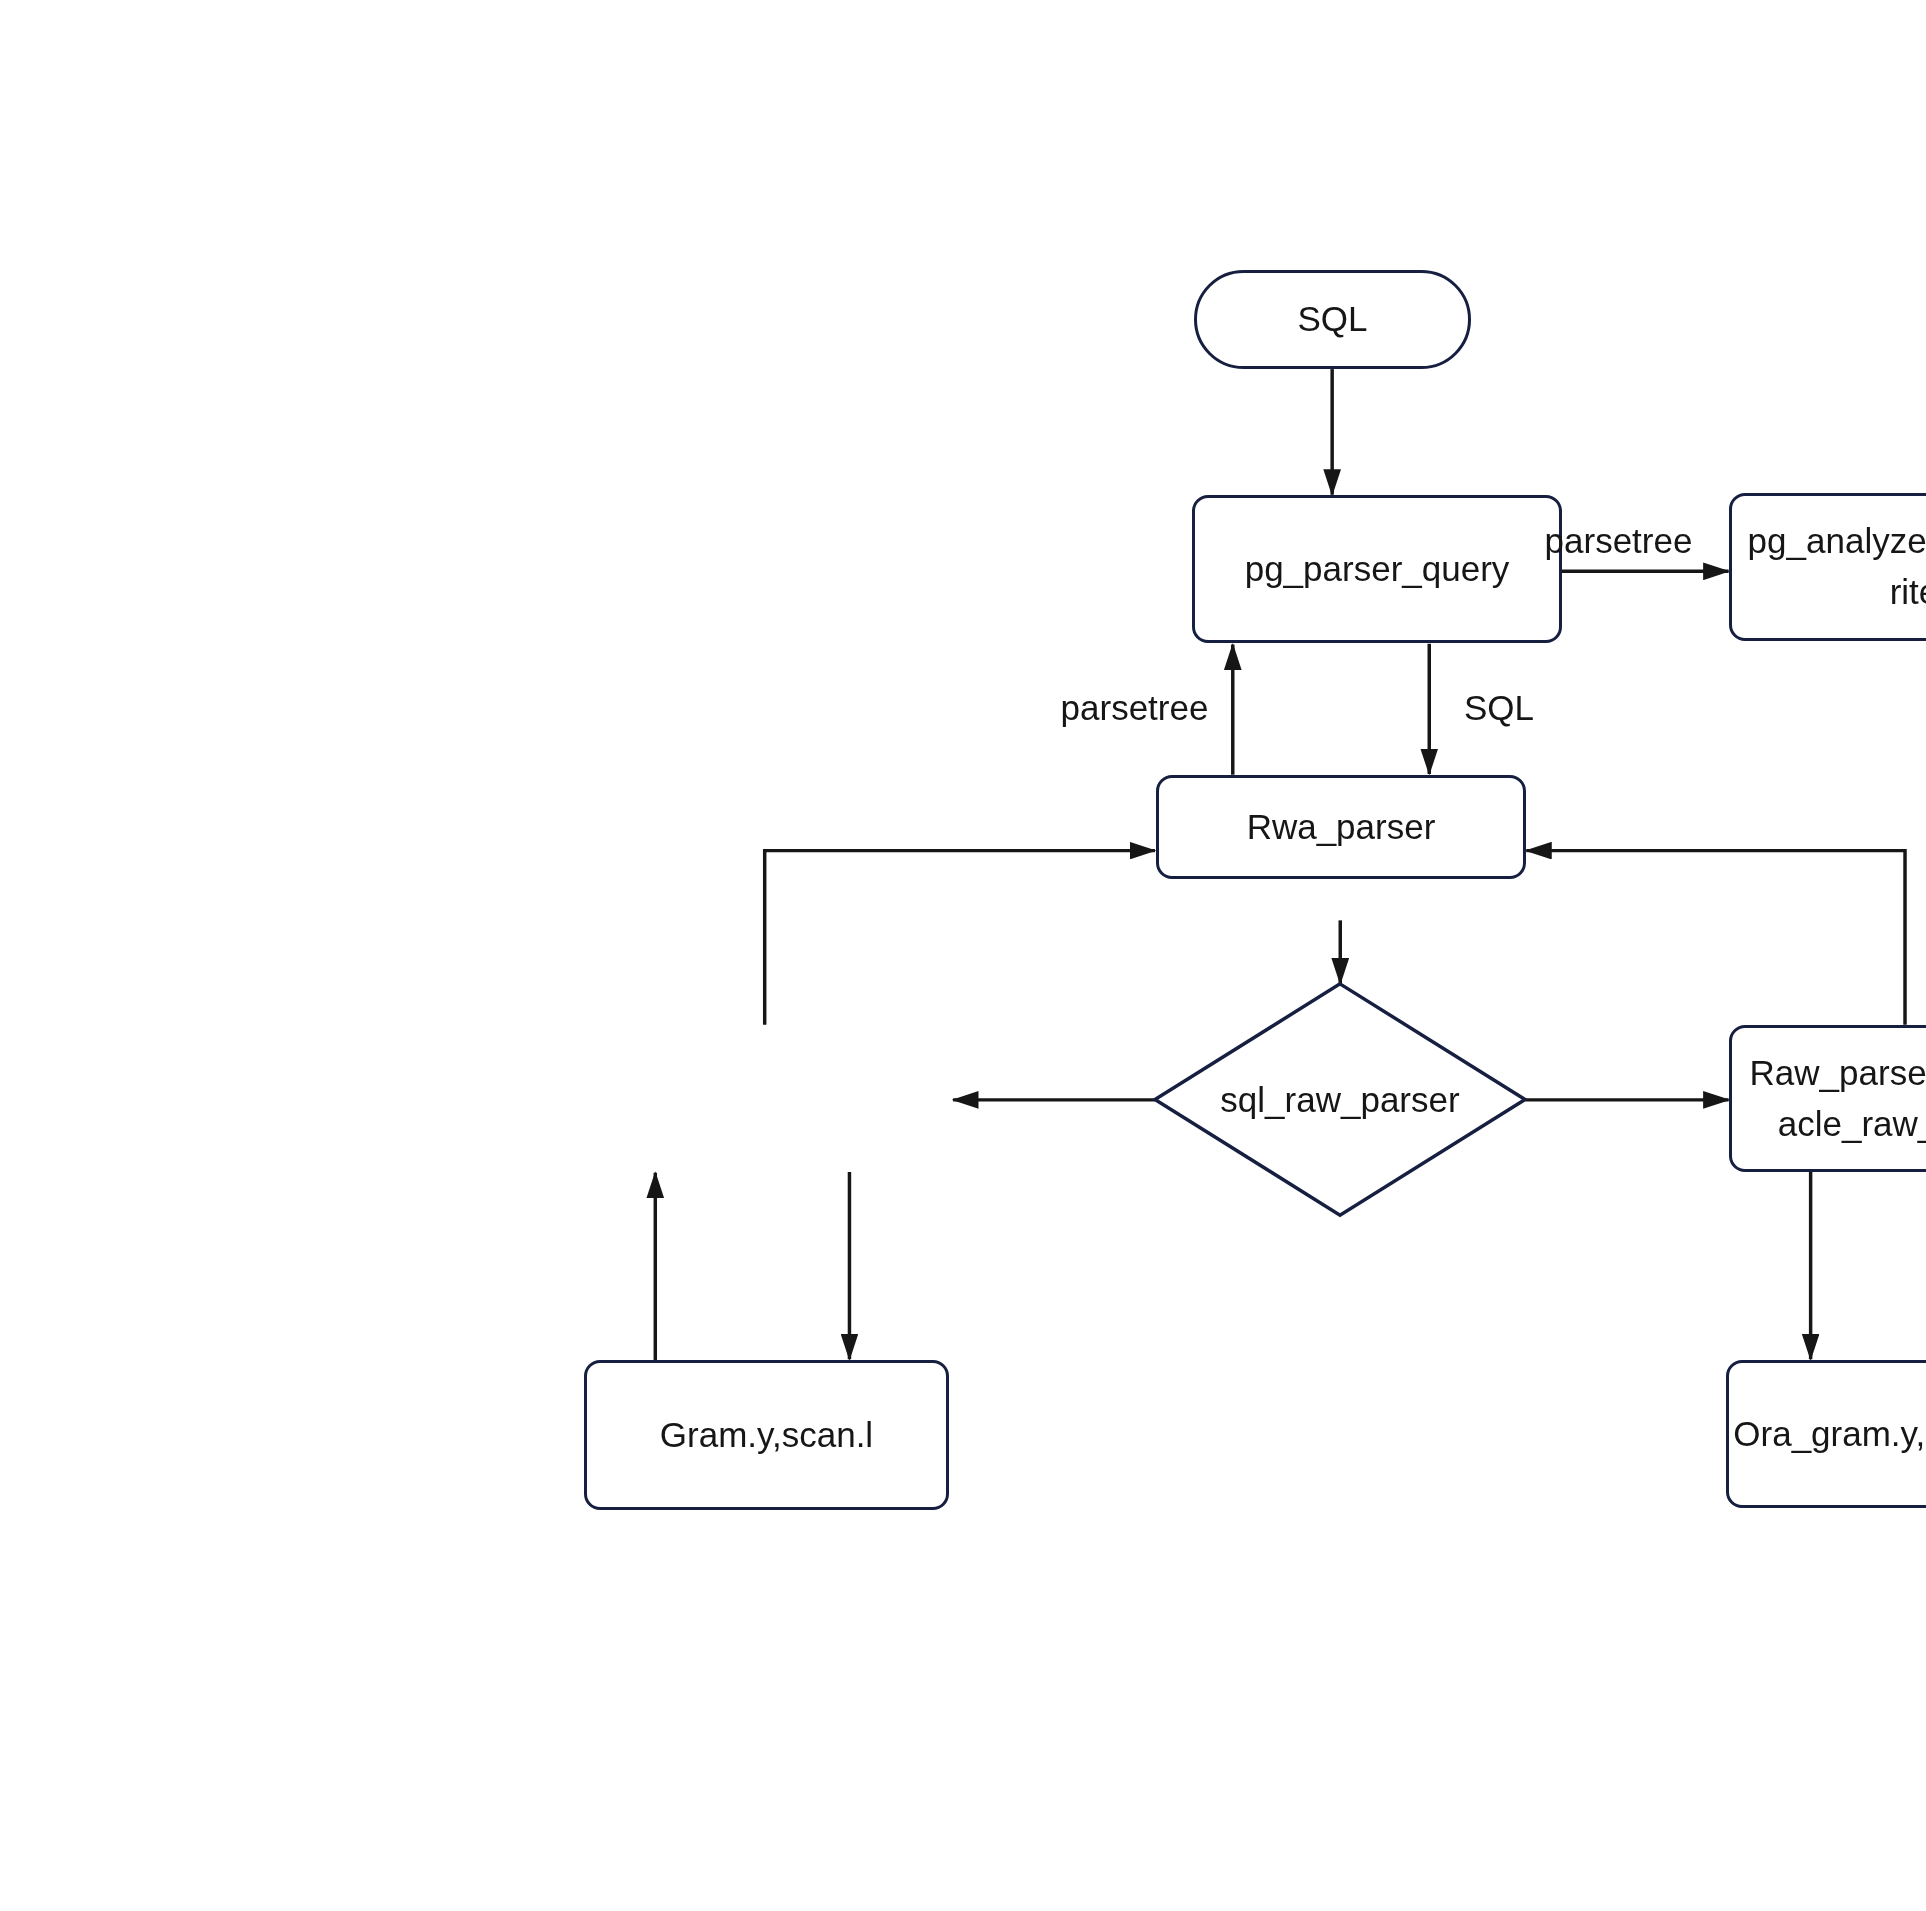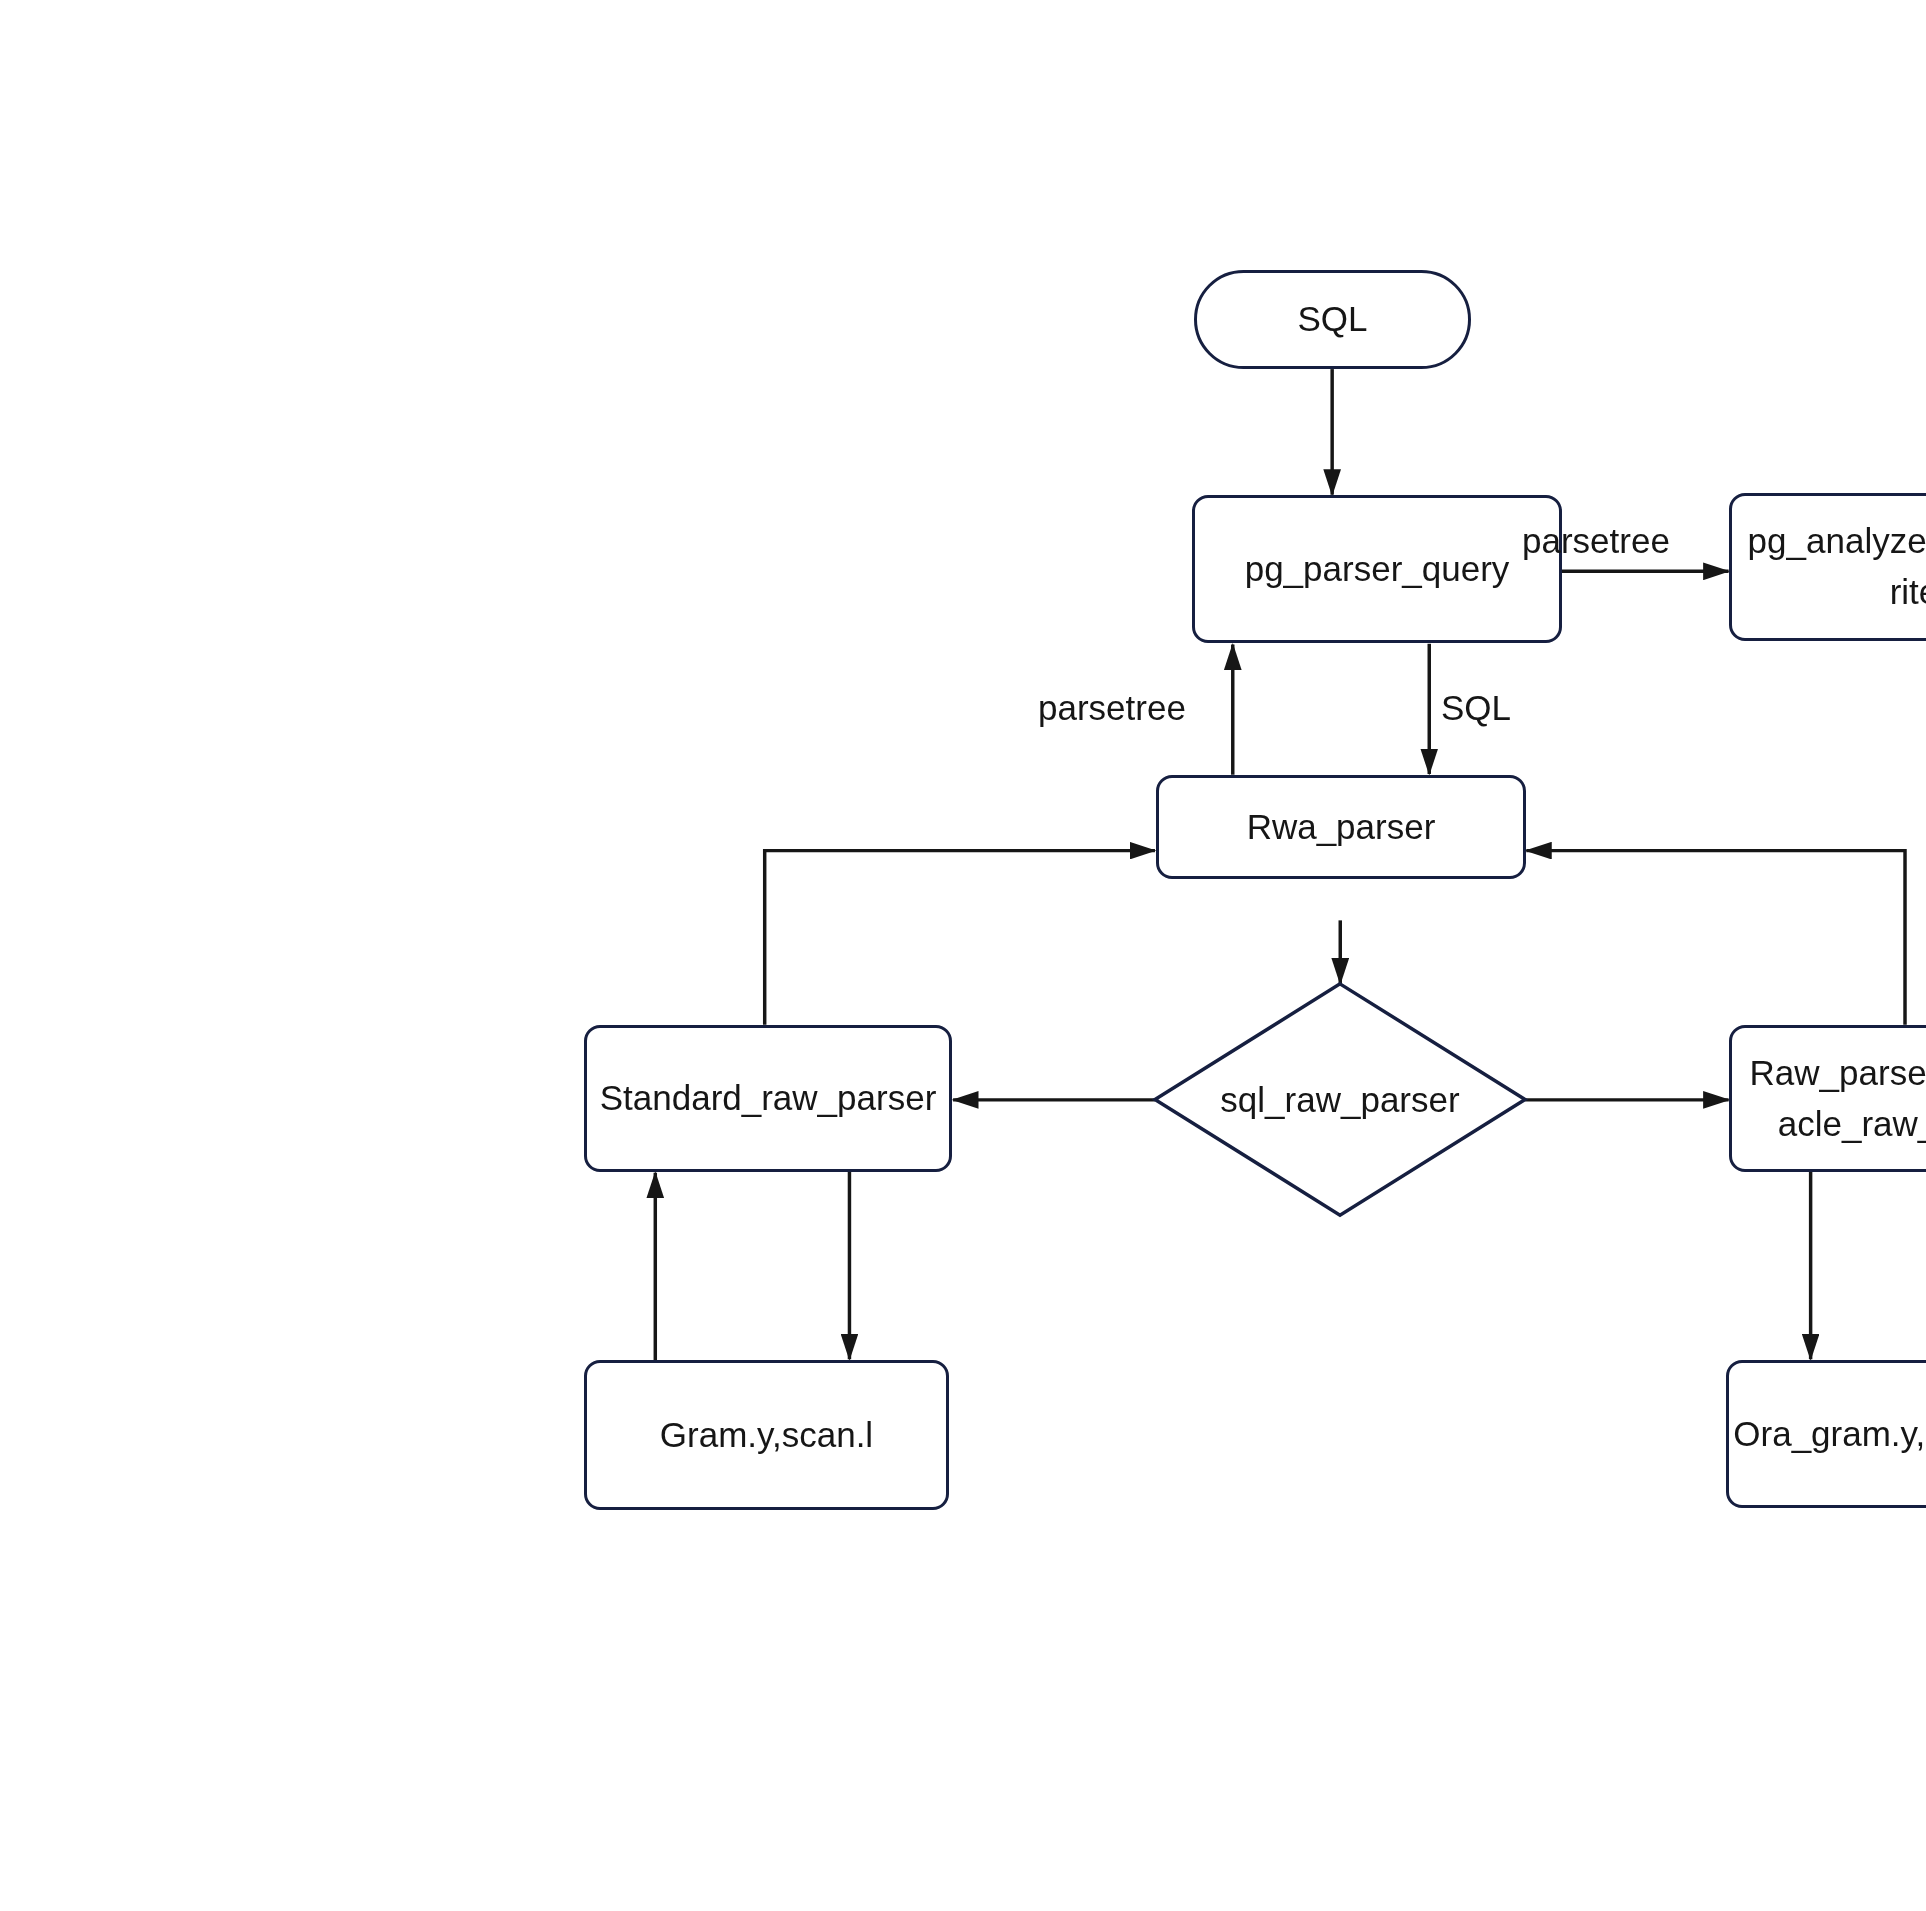--- a/index.html
+++ b/index.html
@@ -60,20 +60,21 @@
   }
   .diamond-label {
     position: relative;
     z-index: 2;
   }
   .edge-label {
     position: absolute;
     font-size: 35px;
     line-height: 42px;
     color: #161616;
+    text-align: center;
   }
 </style>
 </head>
 <body>
 
 <div id="canvas">
 
   <svg id="edges-layer" viewBox="0 0 7019 4963" xmlns="http://www.w3.org/2000/svg">
     <defs>
       <marker id="arrow" markerUnits="userSpaceOnUse" markerWidth="70" markerHeight="46" refX="66" refY="23" orient="auto">
@@ -113,23 +114,20 @@
     <span>Rwa_parser</span>
   </div>
 
   <div class="diamond-wrap" style="left:1151px; top:980px; width:378px; height:239px;">
     <svg width="378" height="239" viewBox="0 0 980 620">
       <polygon points="490,10 970,310 490,610 10,310" fill="#ffffff" stroke="#161f40" stroke-width="9"></polygon>
     </svg>
     <span class="diamond-label">sql_raw_parser</span>
   </div>
 
-  <div class="node" style="left:584px; top:1025px; width:368px; height:147px;">
-    <span>Standard_raw_parser</span>
-  </div>
 
   <div class="node wrap" style="left:1729px; top:1025px; width:368px; height:147px;">
     <span>Raw_parser_hook(oracle_raw_parser)</span>
   </div>
 
   <div class="node" style="left:584px; top:1360px; width:365px; height:150px;">
     <span>Gram.y,scan.l</span>
   </div>
 
   <div class="node" style="left:1726px; top:1360px; width:368px; height:148px;">

